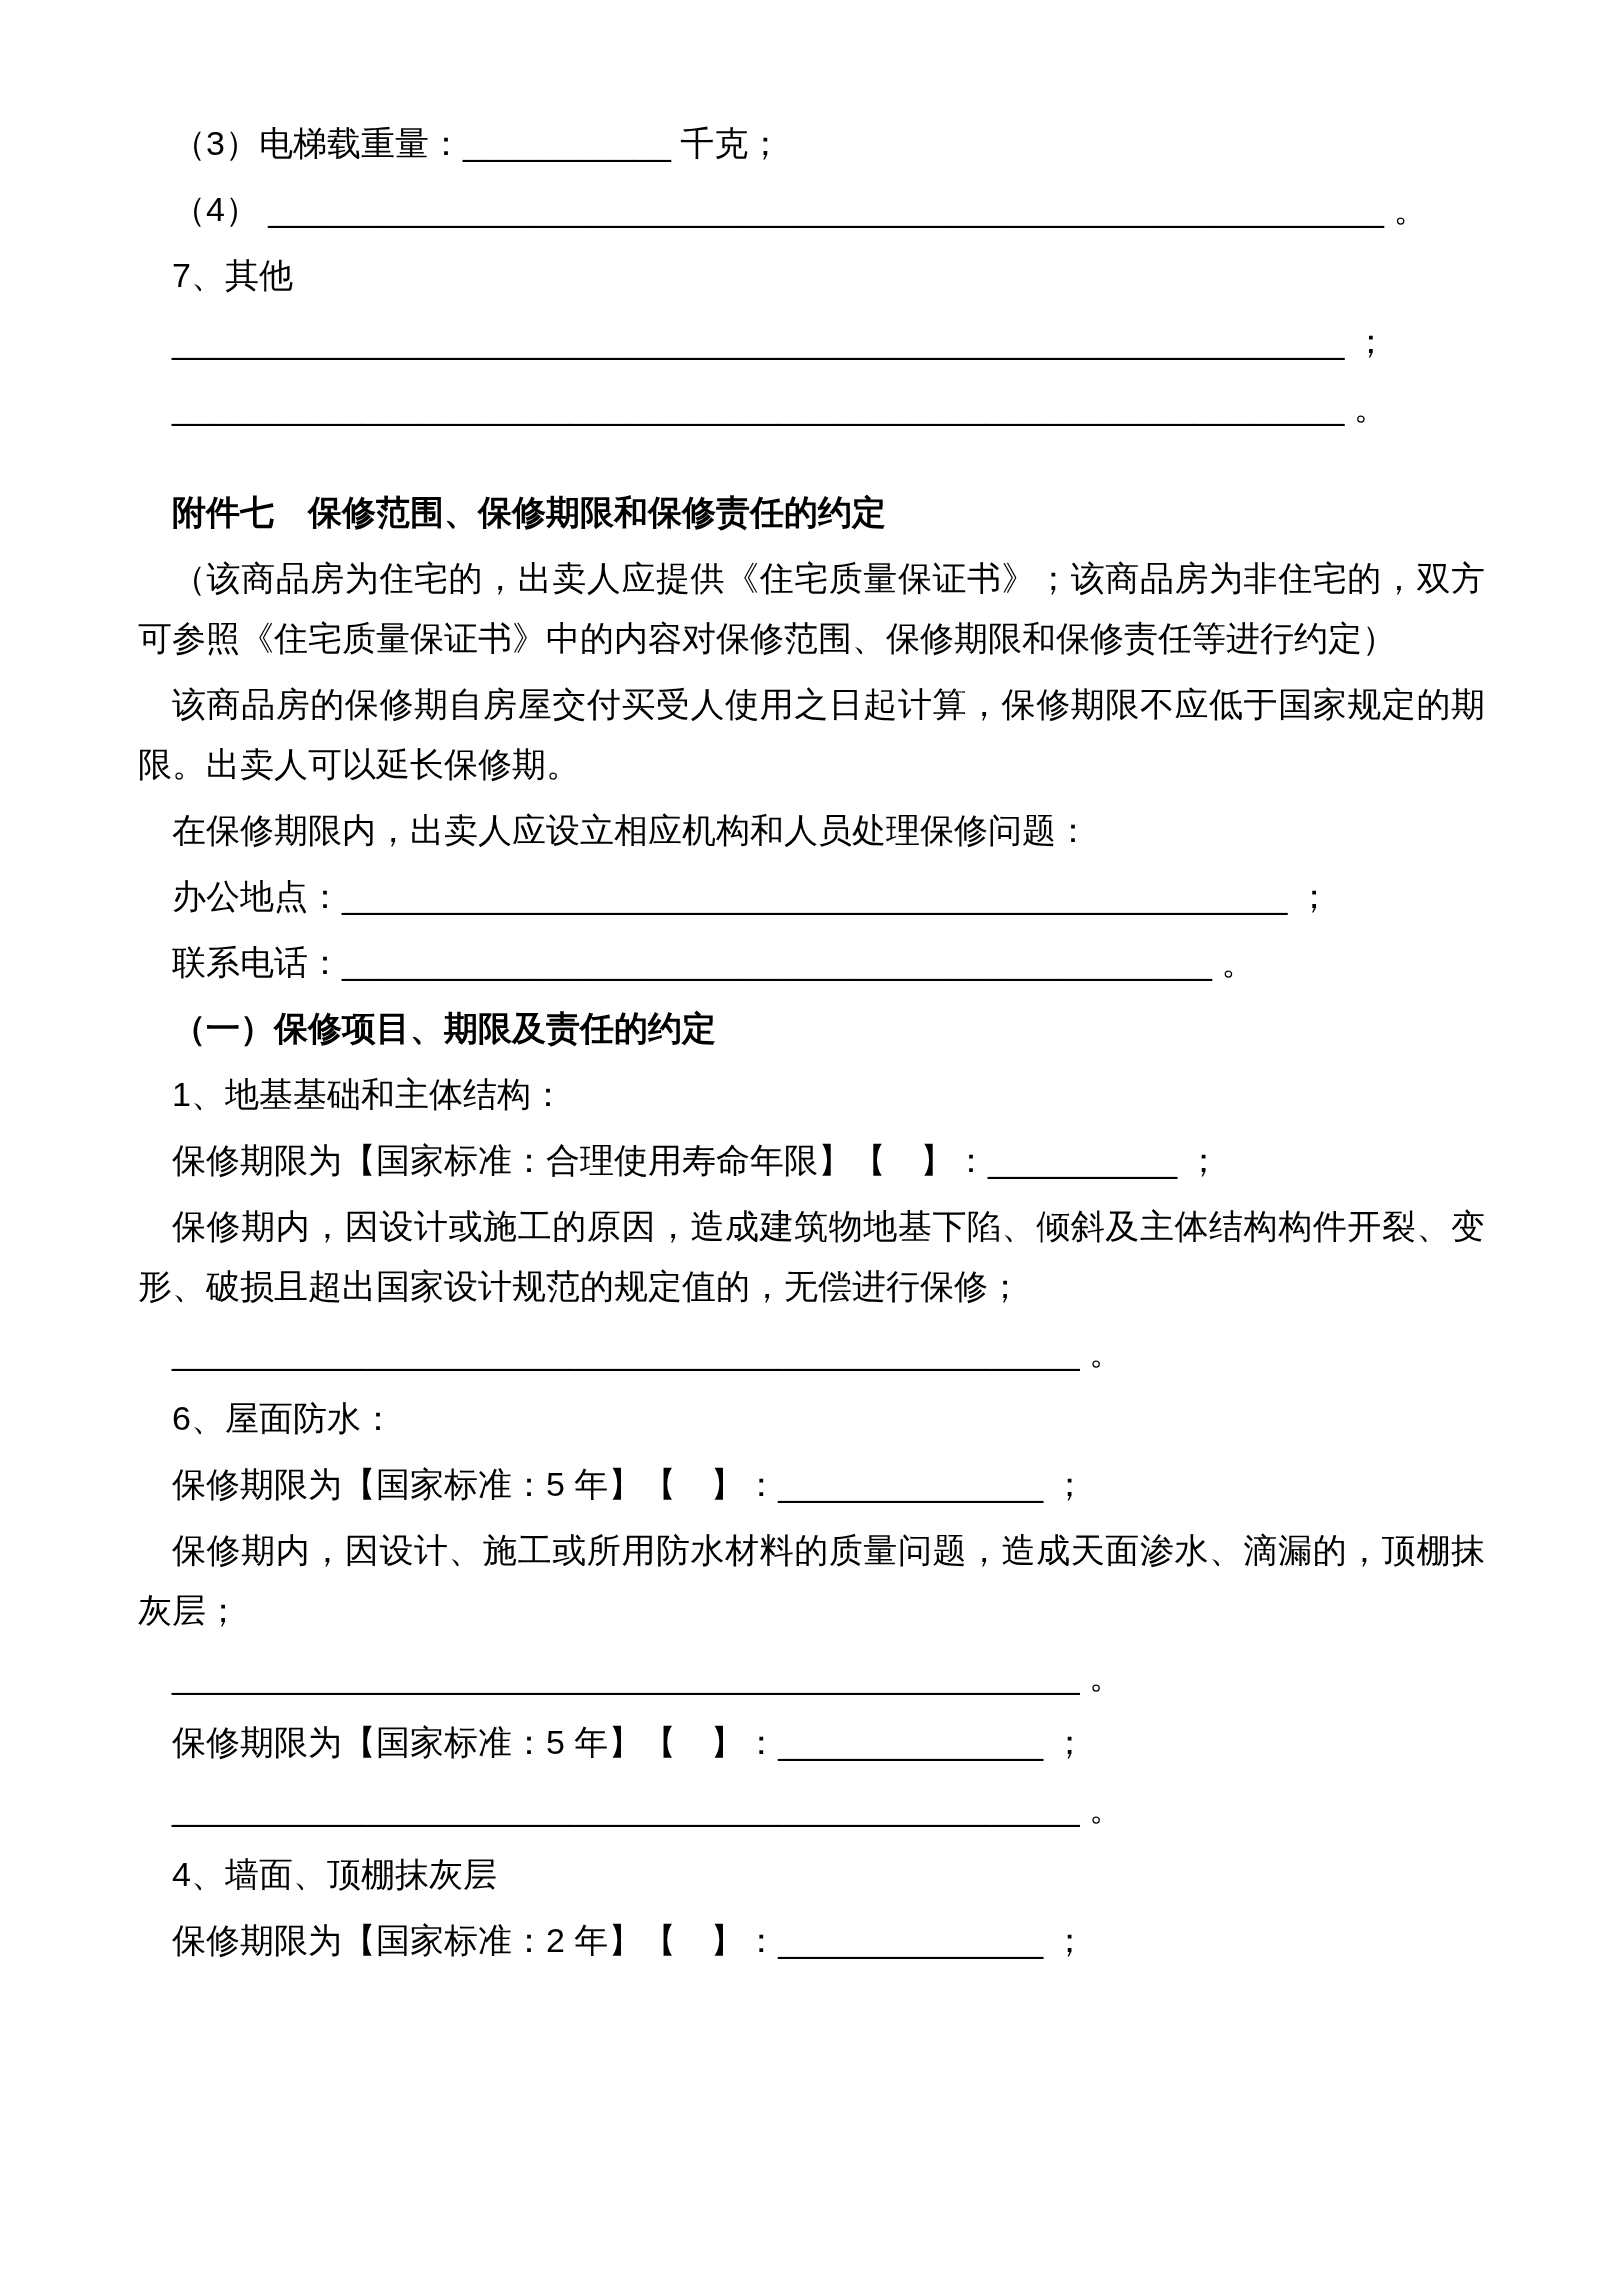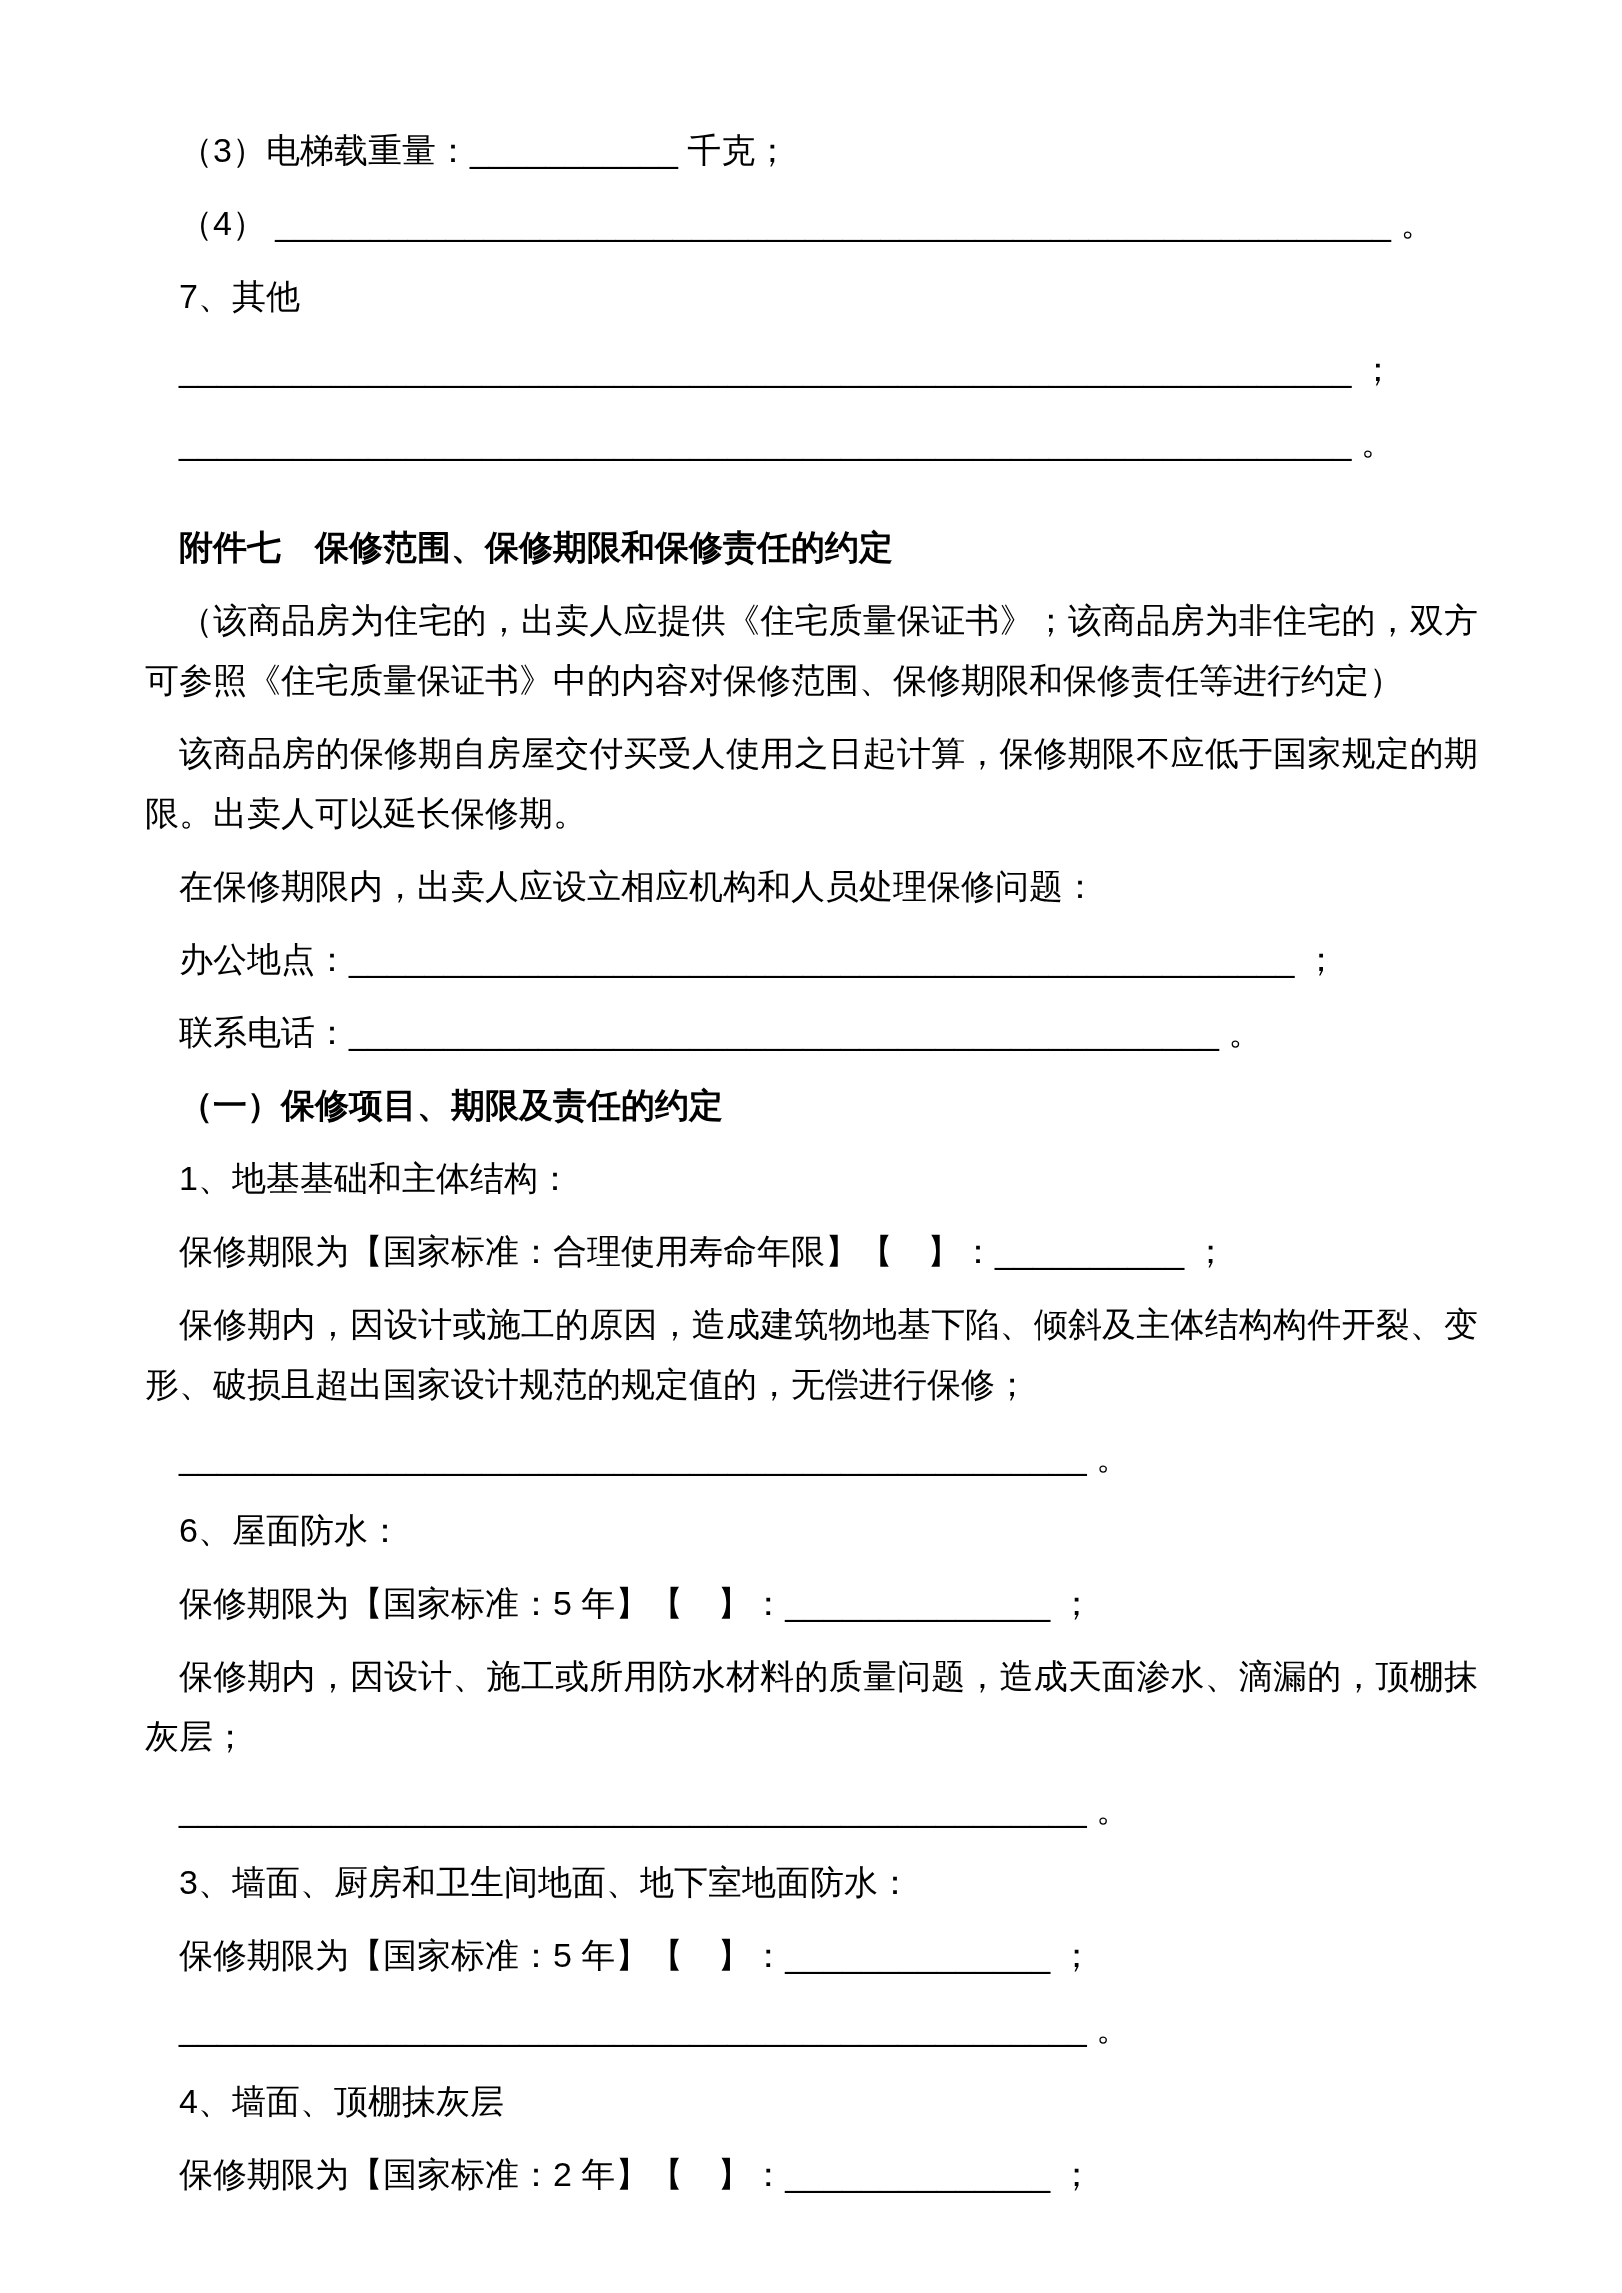--- a/index.html
+++ b/index.html
@@ -14,21 +14,21 @@
     margin: 0 auto;
     background: #ffffff;
     box-sizing: border-box;
     padding: 107px 132px 0 132px;
     font-family: "Liberation Sans", "DejaVu Sans", sans-serif;
     font-size: 34px;
     color: #000000;
     overflow: hidden;
   }
   .page p {
-    margin: 13px;
+    margin: 6px;
     line-height: 60px;
     text-align: justify;
     text-indent: 34px;
     word-break: normal;
     overflow-wrap: break-word;
   }
   .page p.bold {
     font-weight: 700;
   }
   .page p.section-gap {
@@ -52,19 +52,18 @@
   <p>联系电话：______________________________________________ 。</p>
   <p class="bold">（一）保修项目、期限及责任的约定</p>
   <p>1、地基基础和主体结构：</p>
   <p>保修期限为【国家标准：合理使用寿命年限】【　】：__________ ；</p>
   <p>保修期内，因设计或施工的原因，造成建筑物地基下陷、倾斜及主体结构构件开裂、变形、破损且超出国家设计规范的规定值的，无偿进行保修；</p>
   <p>________________________________________________ 。</p>
   <p>6、屋面防水：</p>
   <p>保修期限为【国家标准：5 年】【　】：______________ ；</p>
   <p>保修期内，因设计、施工或所用防水材料的质量问题，造成天面渗水、滴漏的，顶棚抹灰层；</p>
   <p>________________________________________________ 。</p>
-  <p>3、墙面、厨房和卫生间地面、地下室地面防水：</p>
   <p>保修期限为【国家标准：5 年】【　】：______________ ；</p>
   <p>________________________________________________ 。</p>
   <p>4、墙面、顶棚抹灰层</p>
   <p>保修期限为【国家标准：2 年】【　】：______________ ；</p>
 </div>
 
 
 </body></html>

